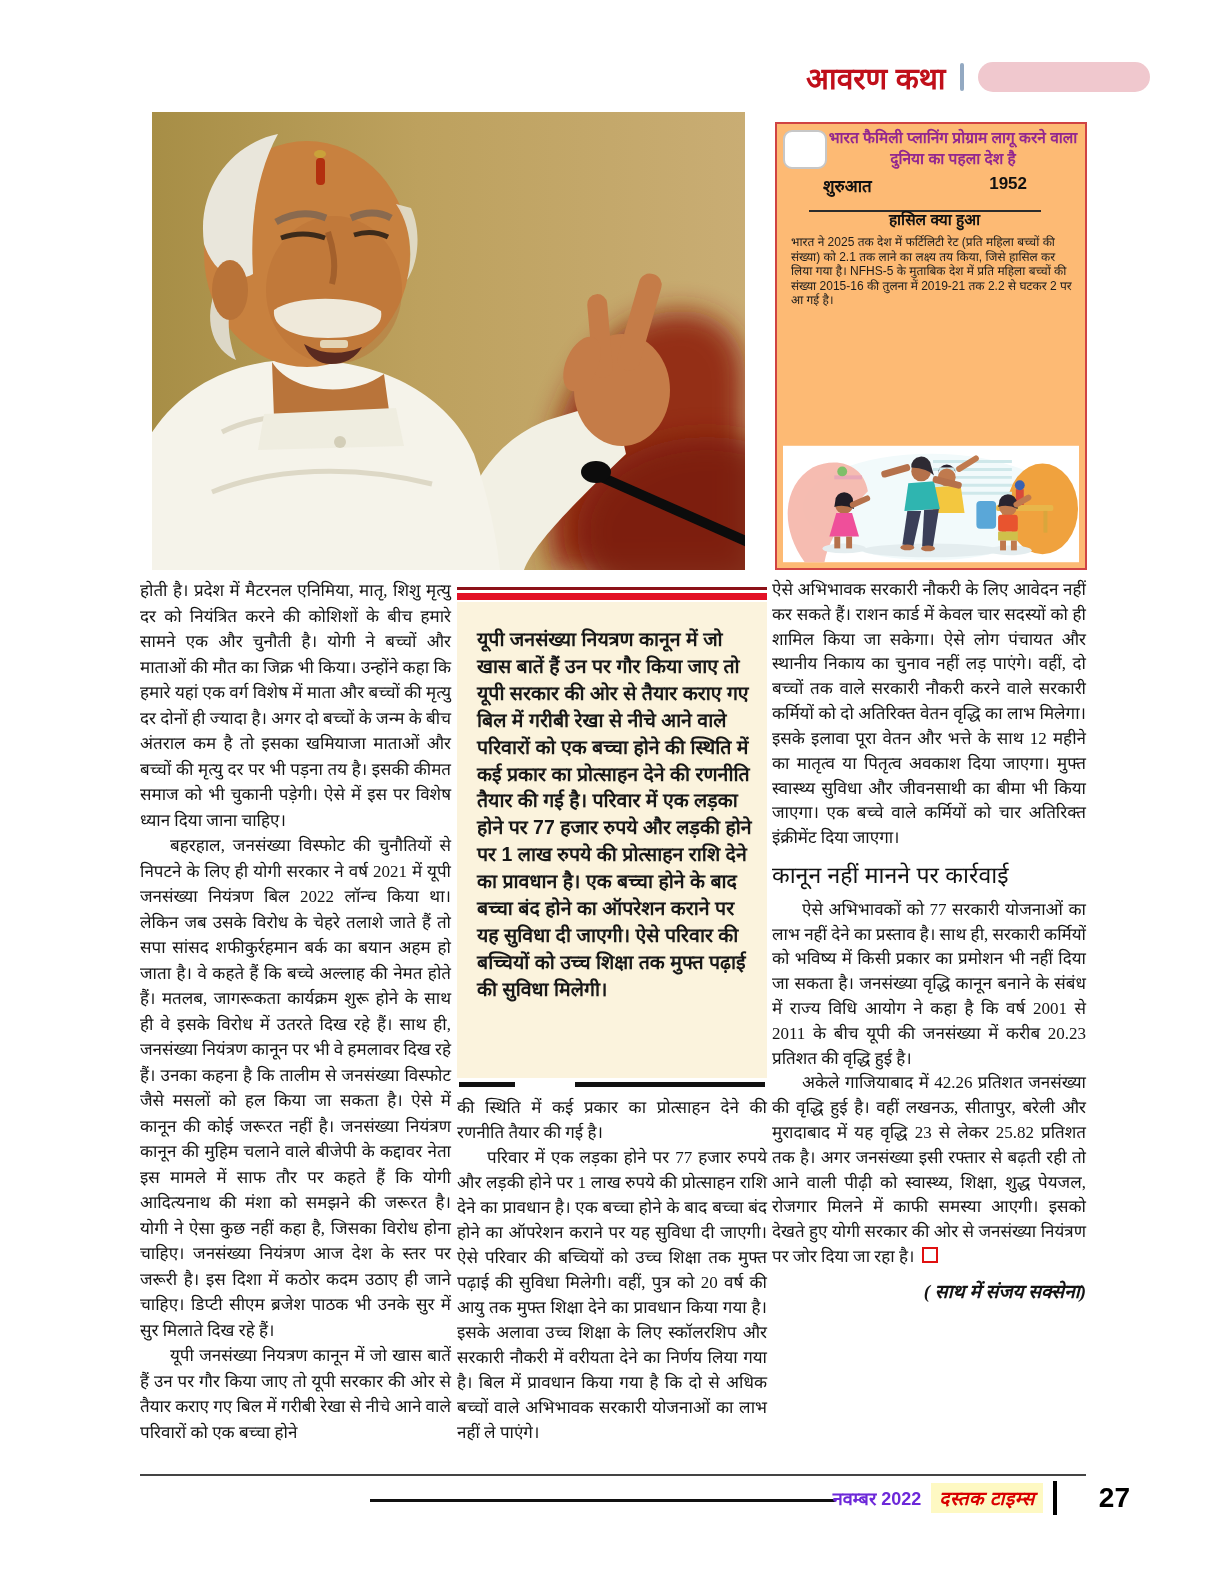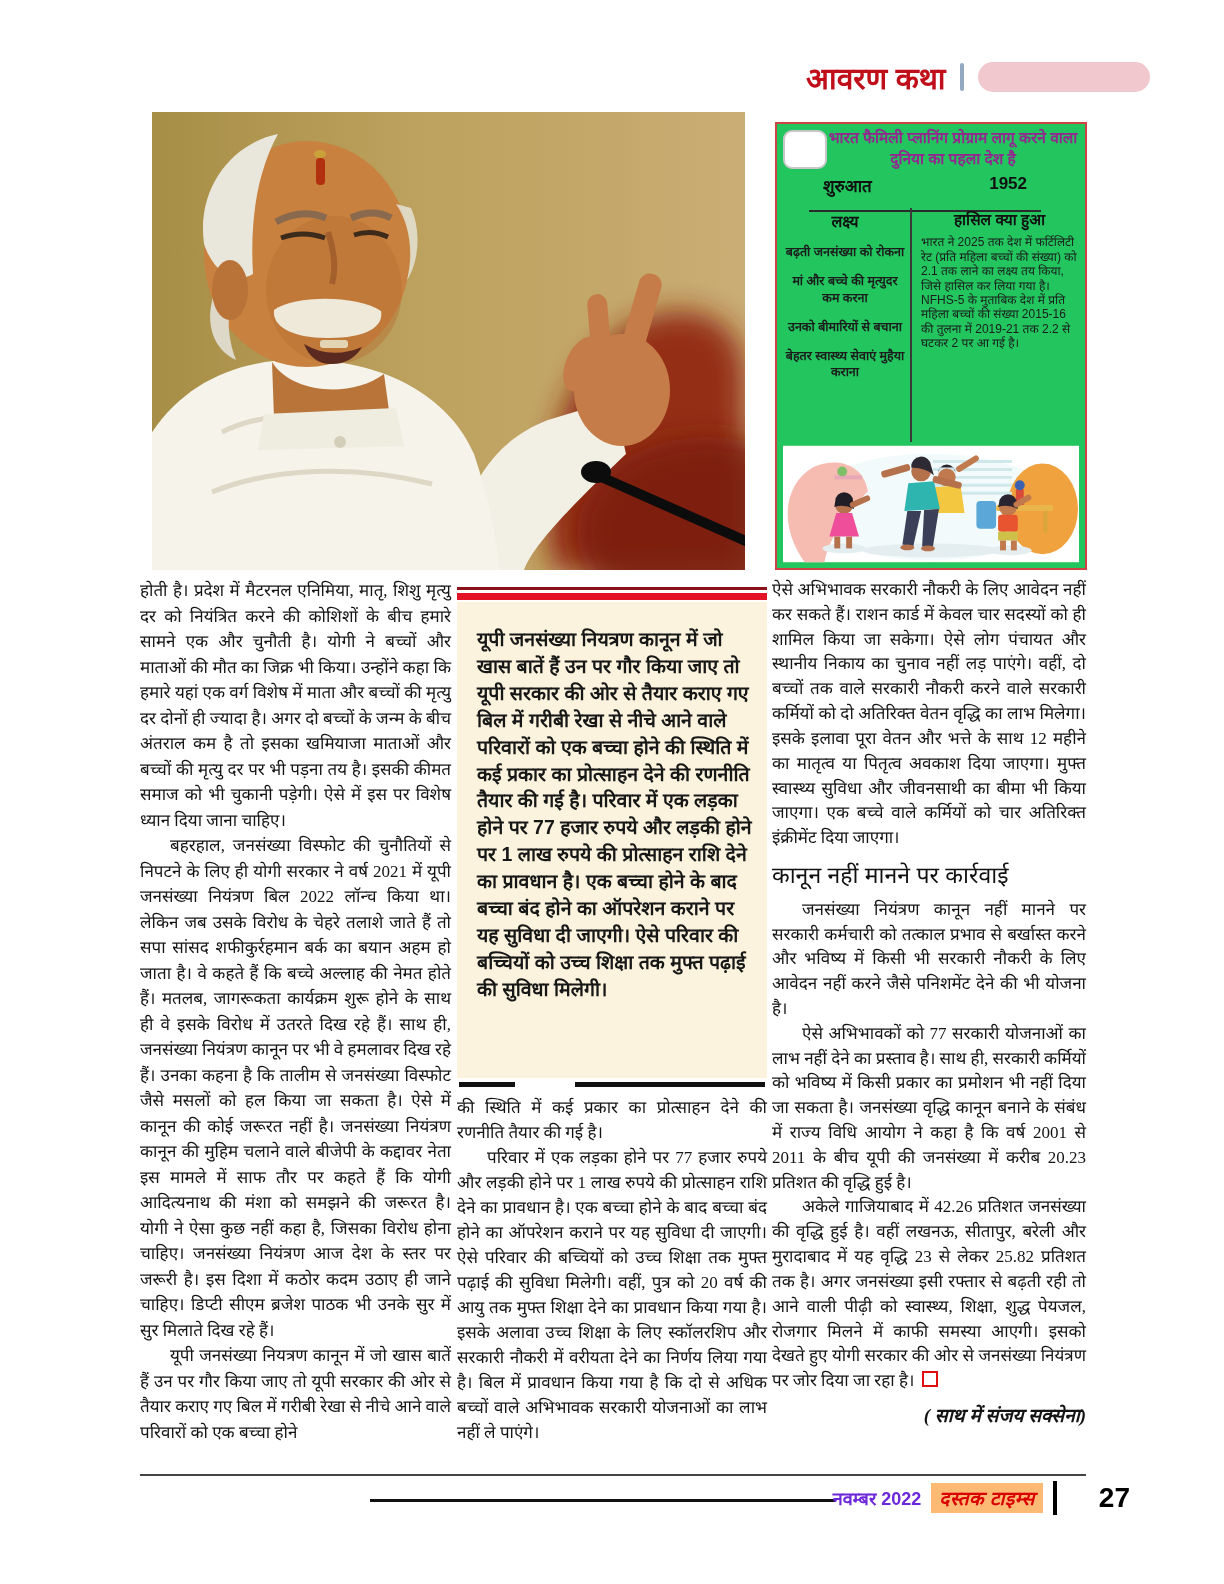--- a/index.html
+++ b/index.html
@@ -9,21 +9,21 @@
   
   .page-header{position:absolute;top:56px;left:806px;height:42px;display:flex;align-items:center;gap:14px;}
   .section-title{font-family:"Liberation Sans",sans-serif;font-weight:bold;font-size:30px;color:#c00f1a;white-space:nowrap;}
   .hdr-divider{width:4px;height:28px;background:#93a9c2;border-radius:2px;}
   .hdr-pill{width:172px;height:30px;border-radius:16px;background:#f0c8ce;}
 
   
   .photo{position:absolute;left:152px;top:112px;width:593px;height:458px;overflow:hidden;}
 
   
-  .infobox{position:absolute;left:775px;top:122px;width:312px;height:448px;background:#22c55e;
+  .infobox{position:absolute;left:775px;top:122px;width:312px;height:448px;background:#fdba74;
            border:2px solid #d04343;box-sizing:border-box;font-family:"Liberation Sans",sans-serif;}
   .ib-corner{position:absolute;left:6px;top:6px;width:40px;height:35px;border:2px solid #c7c7c7;border-radius:9px;background:#fff;}
   .ib-title{position:absolute;top:4px;left:48px;right:4px;text-align:center;color:#93278f;
             font-weight:bold;font-size:15.5px;line-height:1.35;}
   .ib-start{position:absolute;top:50px;left:32px;width:204px;display:flex;justify-content:space-between;
             padding:0 14px 13px 14px;border-bottom:2.5px solid #2b2b2b;font-weight:bold;font-size:17px;color:#111;}
   .ib-cols{position:absolute;top:84px;left:5px;right:5px;bottom:126px;display:flex;overflow:hidden;}
   .ib-goals{width:130px;border-right:2px solid #3a3a3a;text-align:center;padding:2px 4px 0 2px;box-sizing:border-box;}
   .ib-goals h4{margin:0 0 12px 0;font-size:16px;font-weight:bold;color:#111;}
   .ib-goal{font-size:12.5px;font-weight:600;line-height:1.3;margin-bottom:13px;color:#1c1c1c;}
@@ -53,21 +53,21 @@
              color:#171717;text-align:left;}
   .rule-c1{position:absolute;left:459px;top:1082px;width:56px;height:5px;background:#111;}
   .rule-c2{position:absolute;left:575px;top:1082px;width:190px;height:5px;background:#111;}
 
   
   .footer-rule-top{position:absolute;left:140px;top:1474px;width:946px;height:1.5px;background:#444;}
   .footer-rule-lead{position:absolute;left:370px;top:1499px;width:465px;height:3px;background:#111;}
   .footer{position:absolute;top:1481px;right:94px;display:flex;align-items:center;gap:10px;
           font-family:"Liberation Sans",sans-serif;}
   .f-date{font-weight:bold;font-size:18px;color:#6d28d9;white-space:nowrap;}
-  .f-logo{background:#fdba74;color:#d90000;font-weight:bold;font-size:19px;padding:2px 8px;white-space:nowrap;
+  .f-logo{background:#fef9c3;color:#d90000;font-weight:bold;font-size:19px;padding:2px 8px;white-space:nowrap;
           font-style:italic;letter-spacing:0.5px;}
   .f-bar{width:4px;height:34px;background:#000;}
   .f-num{font-weight:800;font-size:28px;color:#000;margin-left:32px;}
 </style>
 </head>
 <body>
 
 <div class="page">
 
   <div class="page-header">
@@ -136,27 +136,20 @@
   </div>
 
   <div class="infobox">
     <div class="ib-corner"></div>
     <div class="ib-title">भारत फैमिली प्लानिंग प्रोग्राम लागू करने वाला दुनिया का पहला देश है</div>
     <div class="ib-start">
       <span>शुरुआत</span>
       <span>1952</span>
     </div>
     <div class="ib-cols">
-      <div class="ib-goals">
-        <h4>लक्ष्य</h4>
-        <div class="ib-goal">बढ़ती जनसंख्या को रोकना</div>
-        <div class="ib-goal">मां और बच्चे की मृत्युदर कम करना</div>
-        <div class="ib-goal">उनको बीमारियों से बचाना</div>
-        <div class="ib-goal">बेहतर स्वास्थ्य सेवाएं मुहैया कराना</div>
-      </div>
       <div class="ib-achieved">
         <h4>हासिल क्या हुआ</h4>
         <p>भारत ने 2025 तक देश में फर्टिलिटी रेट (प्रति महिला बच्चों की संख्या) को 2.1 तक लाने का लक्ष्य तय किया, जिसे हासिल कर लिया गया है। NFHS-5 के मुताबिक देश में प्रति महिला बच्चों की संख्या 2015-16 की तुलना में 2019-21 तक 2.2 से घटकर 2 पर आ गई है।</p>
       </div>
     </div>
     <div class="ib-illu">
       <svg width="100%" height="100%" viewBox="0 0 300 118" preserveAspectRatio="xMidYMid meet">
         <rect width="300" height="118" fill="#ffffff"></rect>
         <ellipse cx="150" cy="62" rx="130" ry="54" fill="#f2fafb"></ellipse>
         <path d="M22,118 C-4,82 0,40 30,22 C56,10 82,20 86,46 C62,70 46,96 42,118 Z" fill="#f5b5a8" opacity="0.9"></path>
@@ -225,21 +218,20 @@
   <div class="rule-c1"></div>
   <div class="rule-c2"></div>
   <div class="bodycol col2">
     <p class="first">की स्थिति में कई प्रकार का प्रोत्साहन देने की रणनीति तैयार की गई है।</p>
     <p>परिवार में एक लड़का होने पर 77 हजार रुपये और लड़की होने पर 1 लाख रुपये की प्रोत्साहन राशि देने का प्रावधान है। एक बच्चा होने के बाद बच्चा बंद होने का ऑपरेशन कराने पर यह सुविधा दी जाएगी। ऐसे परिवार की बच्चियों को उच्च शिक्षा तक मुफ्त पढ़ाई की सुविधा मिलेगी। वहीं, पुत्र को 20 वर्ष की आयु तक मुफ्त शिक्षा देने का प्रावधान किया गया है। इसके अलावा उच्च शिक्षा के लिए स्कॉलरशिप और सरकारी नौकरी में वरीयता देने का निर्णय लिया गया है। बिल में प्रावधान किया गया है कि दो से अधिक बच्चों वाले अभिभावक सरकारी योजनाओं का लाभ नहीं ले पाएंगे।</p>
   </div>
 
   <div class="bodycol col3">
     <p class="first">ऐसे अभिभावक सरकारी नौकरी के लिए आवेदन नहीं कर सकते हैं। राशन कार्ड में केवल चार सदस्यों को ही शामिल किया जा सकेगा। ऐसे लोग पंचायत और स्थानीय निकाय का चुनाव नहीं लड़ पाएंगे। वहीं, दो बच्चों तक वाले सरकारी नौकरी करने वाले सरकारी कर्मियों को दो अतिरिक्त वेतन वृद्धि का लाभ मिलेगा। इसके इलावा पूरा वेतन और भत्ते के साथ 12 महीने का मातृत्व या पितृत्व अवकाश दिया जाएगा। मुफ्त स्वास्थ्य सुविधा और जीवनसाथी का बीमा भी किया जाएगा। एक बच्चे वाले कर्मियों को चार अतिरिक्त इंक्रीमेंट दिया जाएगा।</p>
     <p class="subhead">कानून नहीं मानने पर कार्रवाई</p>
-    <p>जनसंख्या नियंत्रण कानून नहीं मानने पर सरकारी कर्मचारी को तत्काल प्रभाव से बर्खास्त करने और भविष्य में किसी भी सरकारी नौकरी के लिए आवेदन नहीं करने जैसे पनिशमेंट देने की भी योजना है।</p>
     <p>ऐसे अभिभावकों को 77 सरकारी योजनाओं का लाभ नहीं देने का प्रस्ताव है। साथ ही, सरकारी कर्मियों को भविष्य में किसी प्रकार का प्रमोशन भी नहीं दिया जा सकता है। जनसंख्या वृद्धि कानून बनाने के संबंध में राज्य विधि आयोग ने कहा है कि वर्ष 2001 से 2011 के बीच यूपी की जनसंख्या में करीब 20.23 प्रतिशत की वृद्धि हुई है।</p>
     <p><span>अकेले गाजियाबाद में 42.26 प्रतिशत जनसंख्या की वृद्धि हुई है। वहीं लखनऊ, सीतापुर, बरेली और मुरादाबाद में यह वृद्धि 23 से लेकर 25.82 प्रतिशत तक है। अगर जनसंख्या इसी रफ्तार से बढ़ती रही तो आने वाली पीढ़ी को स्वास्थ्य, शिक्षा, शुद्ध पेयजल, रोजगार मिलने में काफी समस्या आएगी। इसको देखते हुए योगी सरकार की ओर से जनसंख्या नियंत्रण पर जोर दिया जा रहा है।</span><span class="endmark"></span></p>
     <p class="byline">( साथ में संजय सक्सेना)</p>
   </div>
 
   <div class="footer-rule-top"></div>
   <div class="footer-rule-lead"></div>
   <div class="footer">
     <span class="f-date">नवम्बर 2022</span>
     <span class="f-logo">दस्तक टाइम्स</span>

